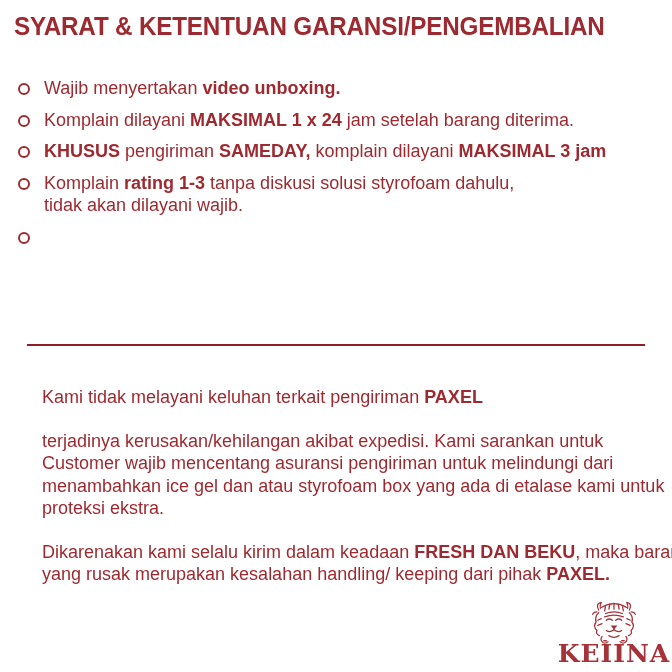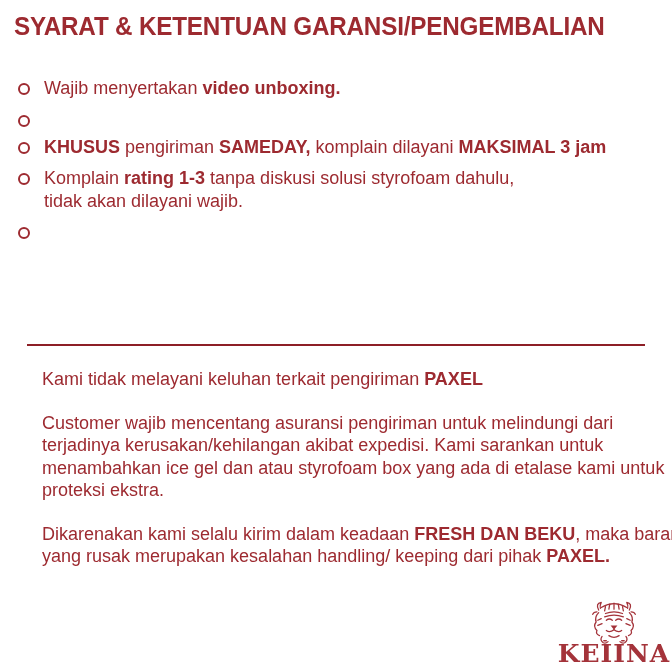--- a/index.html
+++ b/index.html
@@ -23,21 +23,21 @@
     flex:none;width:8px;height:8px;margin:6px 14px 0 0;
     border:2.2px solid var(--ink,#9d2a30);border-radius:50%;
     background:transparent;
   }
   .line{font-size:18px;line-height:22.5px;white-space:nowrap;}
   .b{font-weight:bold;}
   .divider{
     position:absolute;left:27px;top:344px;width:618px;height:2px;
     background:var(--divider,#8d1f26);
   }
-  .paras{position:absolute;left:42px;top:368px;right:16px;}
+  .paras{position:absolute;left:42px;top:386px;right:16px;}
   .para{margin-bottom:21px;}
   .logo{
     position:absolute;left:560px;top:599px;width:108px;
     display:flex;flex-direction:column;align-items:center;
   }
   .logo svg{width:62px;height:46px;display:block;}
   .brand{
     font-family:"DejaVu Serif",serif;font-weight:bold;
     font-size:25px;letter-spacing:1px;line-height:24px;
     color:var(--logo,#a4333a);margin-top:-3px;
@@ -53,20 +53,23 @@
 
   <div class="bullets">
     <div class="bullet">
       <span class="marker"></span>
       <div class="btext">
           <div class="line"><span>Wajib menyertakan </span><span class="b">video unboxing.</span></div>
         </div>
     </div>
     <div class="bullet">
       <span class="marker"></span>
+      <div class="btext">
+          <div class="line"><span>Komplain dilayani </span><span class="b">MAKSIMAL 1 x 24</span><span> jam setelah barang diterima.</span></div>
+        </div>
     </div>
     <div class="bullet">
       <span class="marker"></span>
       <div class="btext">
           <div class="line"><span class="b">KHUSUS</span><span> pengiriman </span><span class="b">SAMEDAY,</span><span> komplain dilayani </span><span class="b">MAKSIMAL 3 jam</span></div>
         </div>
     </div>
     <div class="bullet">
       <span class="marker"></span>
       <div class="btext">
@@ -79,22 +82,22 @@
     </div>
   </div>
 
   <div class="divider"></div>
 
   <div class="paras">
     <div class="para">
         <div class="line"><span>Kami tidak melayani keluhan terkait pengiriman </span><span class="b">PAXEL</span></div>
       </div>
     <div class="para">
+        <div class="line"><span>terjadinya kerusakan/kehilangan akibat expedisi. Kami sarankan untuk</span></div>
         <div class="line"><span>Customer wajib mencentang asuransi pengiriman untuk melindungi dari</span></div>
-        <div class="line"><span>terjadinya kerusakan/kehilangan akibat expedisi. Kami sarankan untuk</span></div>
         <div class="line"><span>menambahkan ice gel dan atau styrofoam box yang ada di etalase kami untuk</span></div>
         <div class="line"><span>proteksi ekstra.</span></div>
       </div>
     <div class="para">
         <div class="line"><span>Dikarenakan kami selalu kirim dalam keadaan </span><span class="b">FRESH DAN BEKU</span><span>, maka barang</span></div>
         <div class="line"><span>yang rusak merupakan kesalahan handling/ keeping dari pihak </span><span class="b">PAXEL.</span></div>
       </div>
   </div>
 
   <div class="logo">

